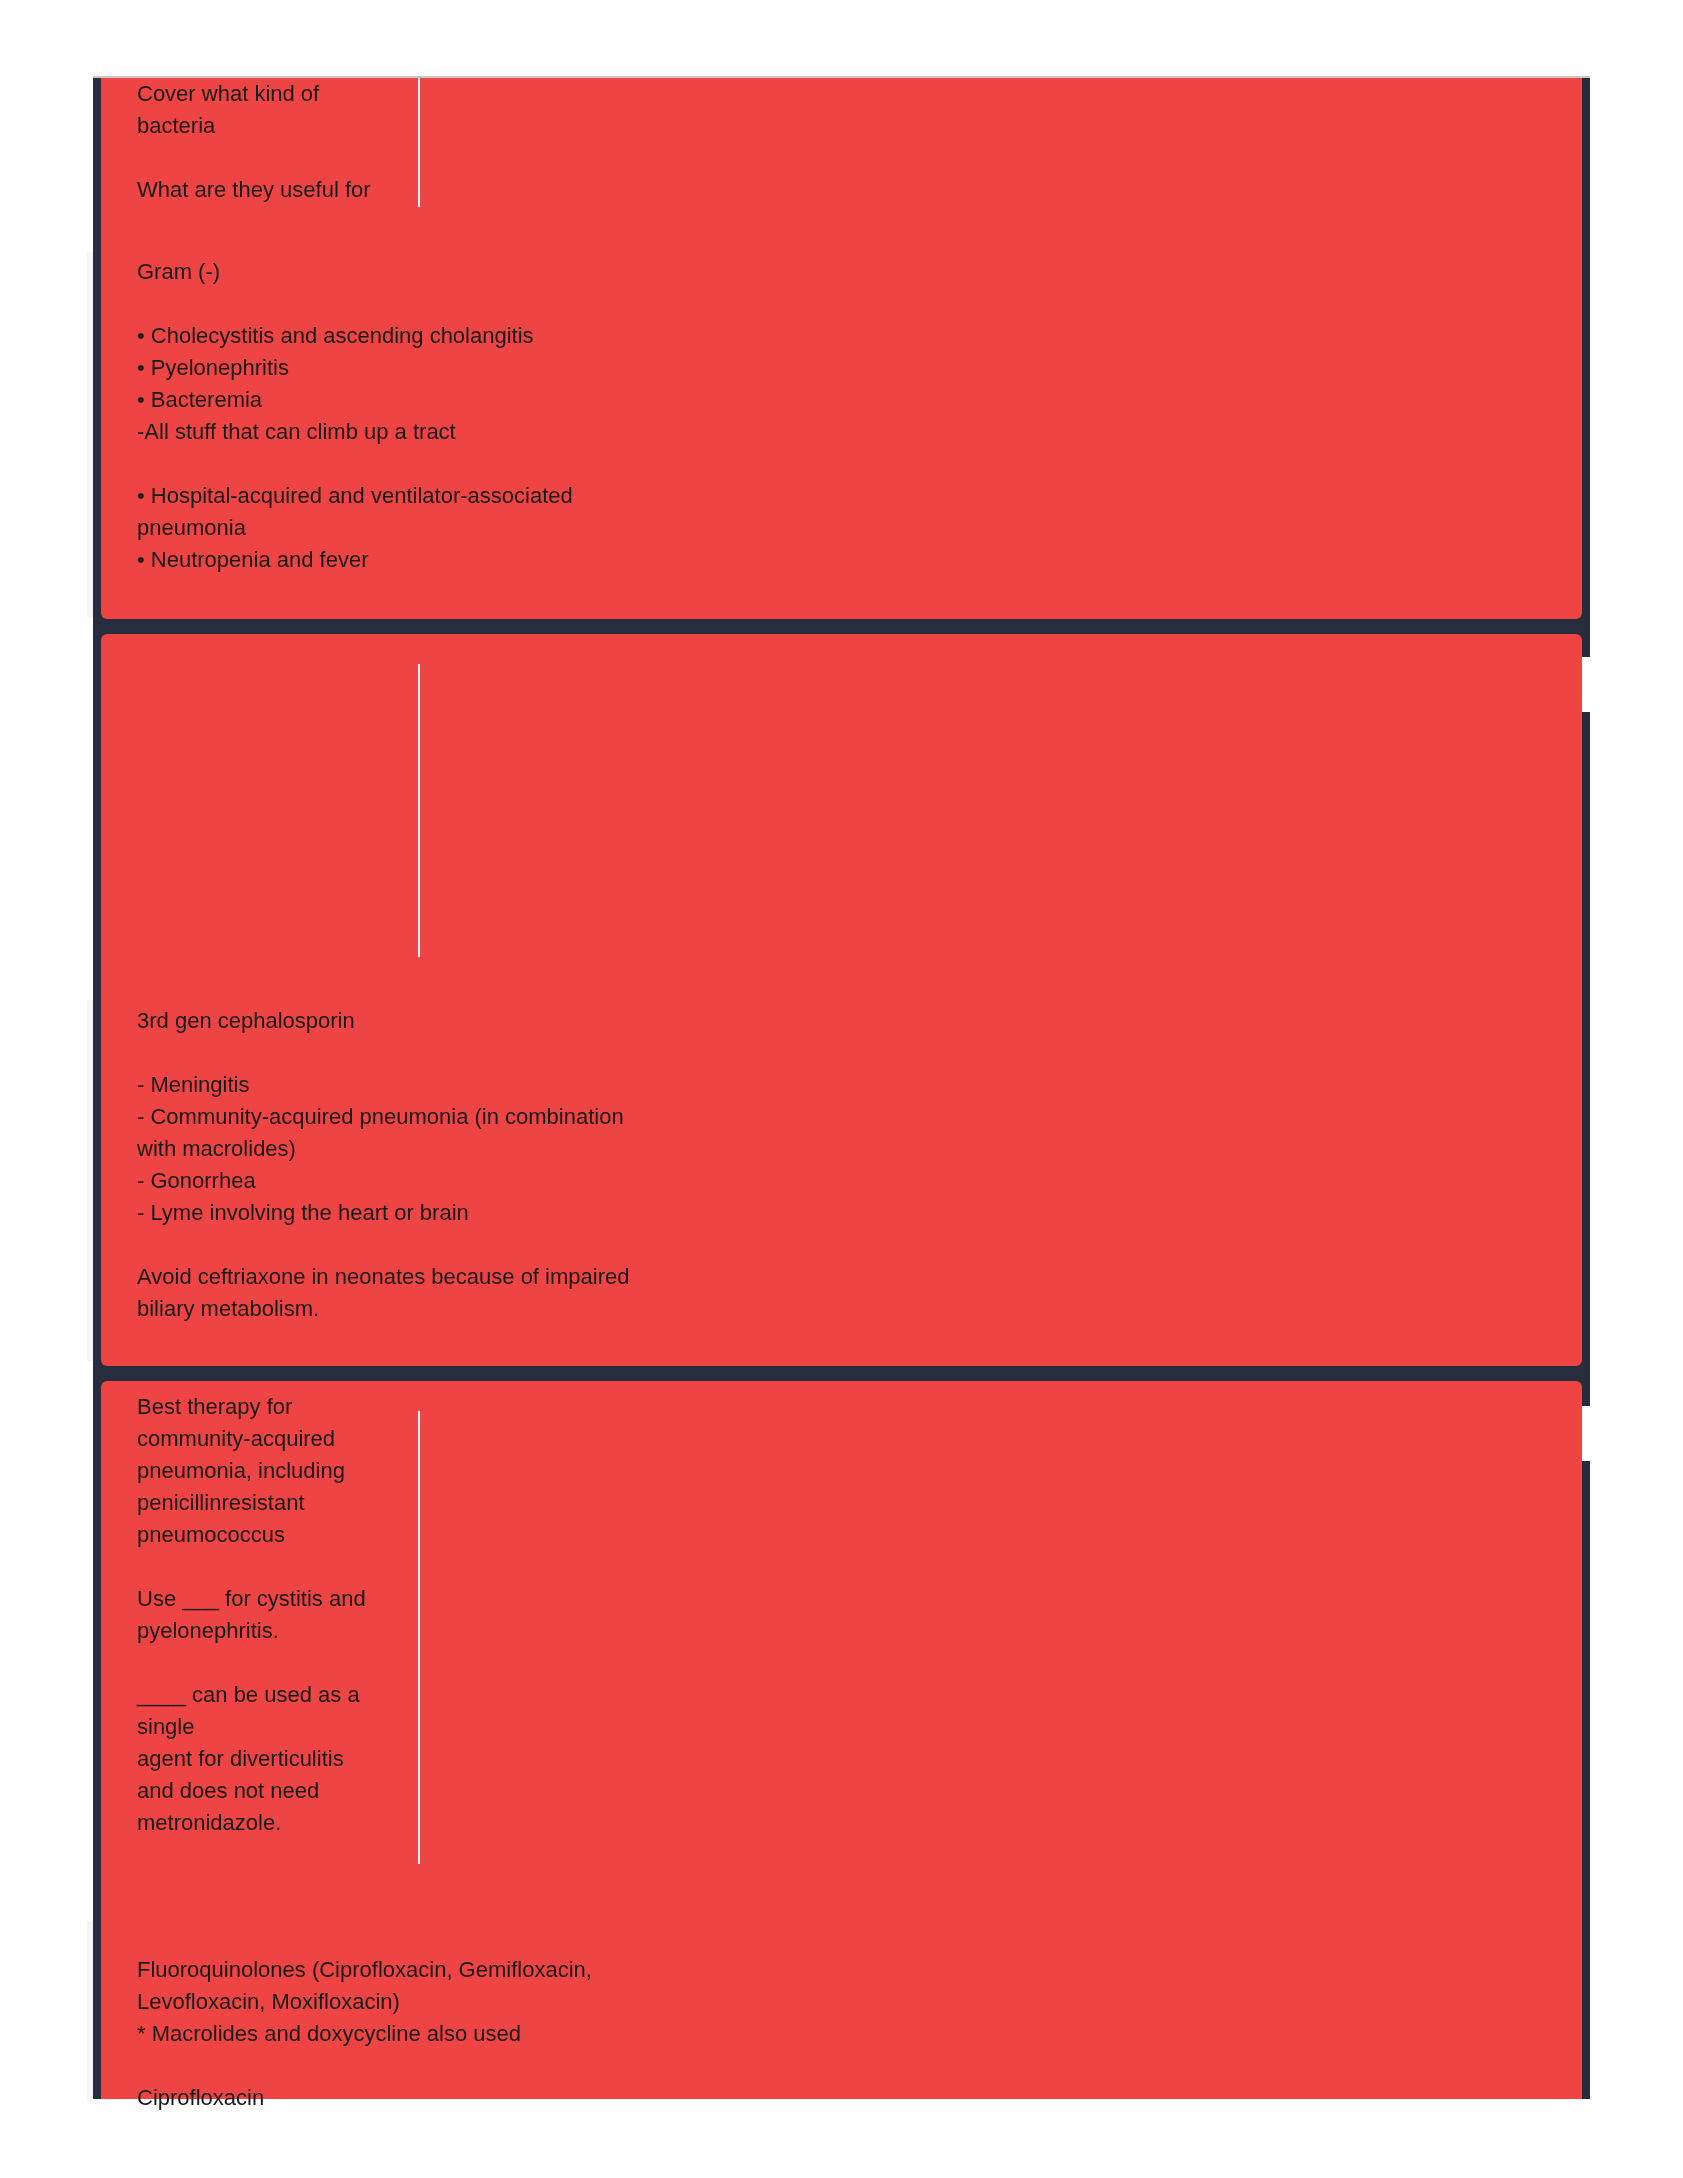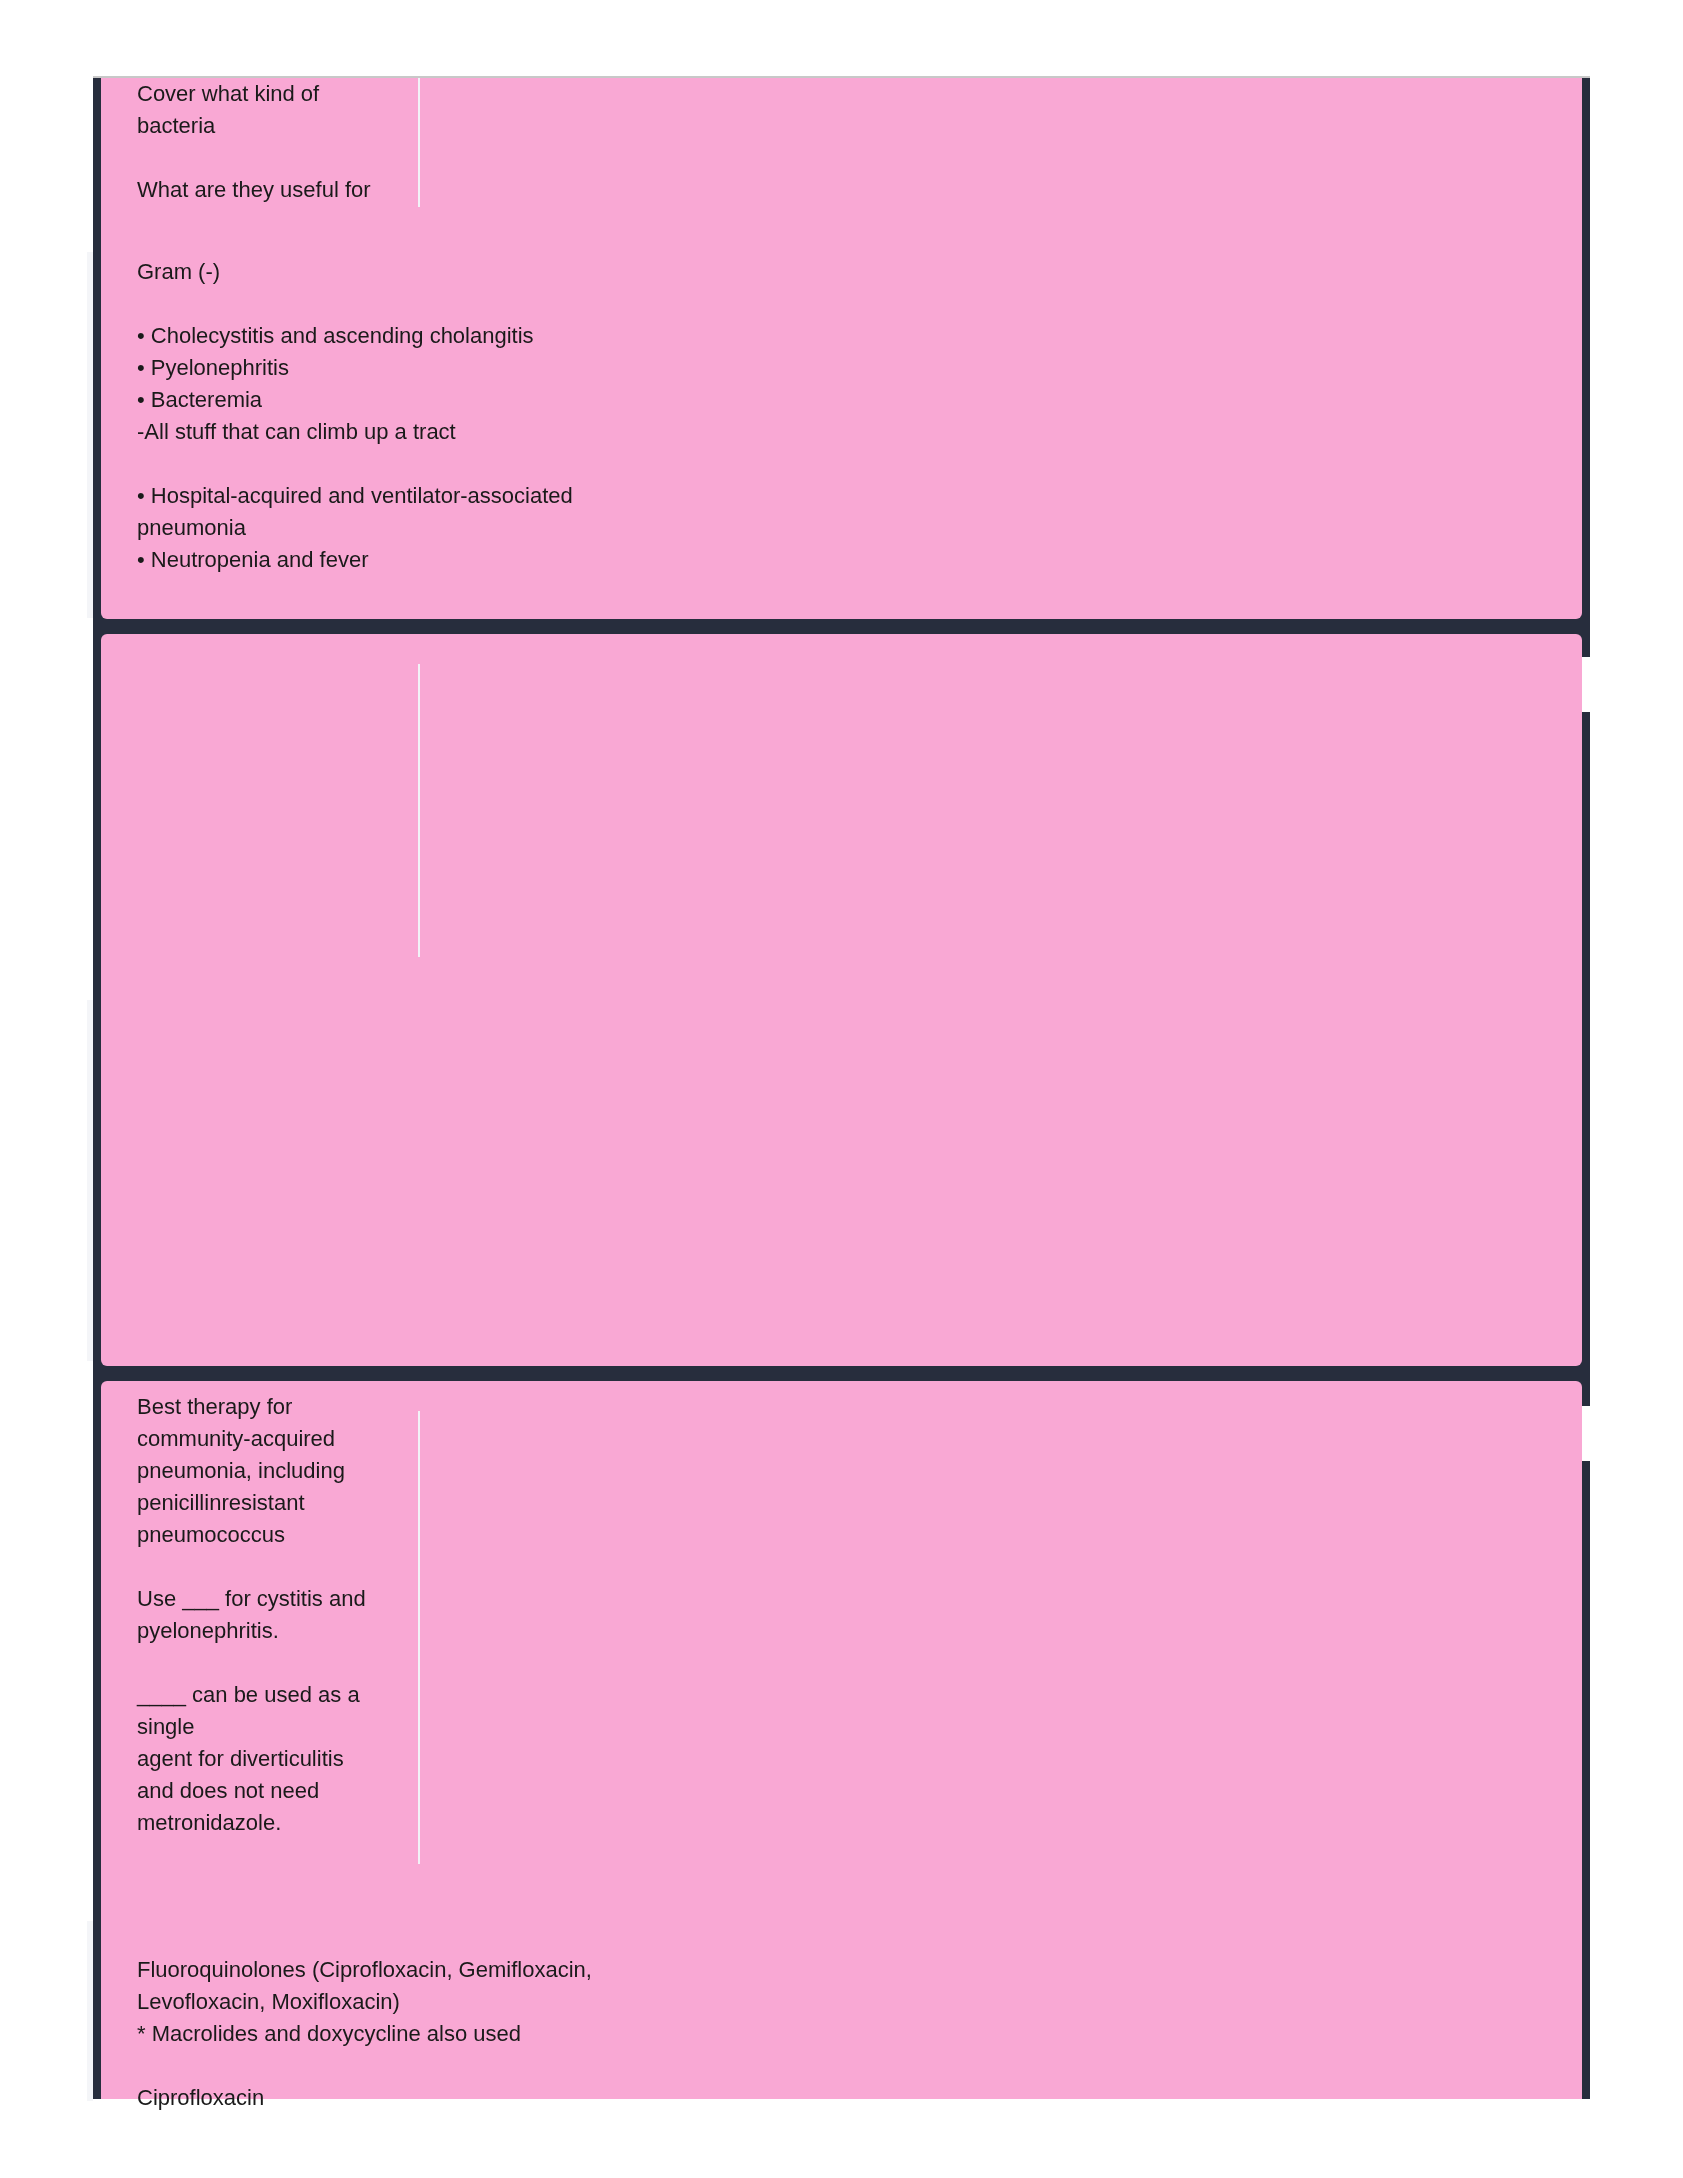--- a/index.html
+++ b/index.html
@@ -34,21 +34,21 @@
     .right-gap {
       position: absolute;
       left: 1582px;
       width: 10px;
       background: #ffffff;
     }
     .card {
       position: absolute;
       left: 101px;
       width: 1481px;
-      background: #f9a8d4;
+      background: #ef4444;
       border-radius: 6px;
     }
     .card.first { border-top-left-radius: 0; border-top-right-radius: 0; }
     .card.last { border-bottom-left-radius: 0; border-bottom-right-radius: 0; }
     .question {
       position: absolute;
       left: 36px;
       width: 259px;
       font-size: 22px;
       line-height: 32px;
@@ -101,20 +101,30 @@
 • Bacteremia
 -All stuff that can climb up a tract
 
 • Hospital-acquired and ventilator-associated
 pneumonia
 • Neutropenia and fever</div>
 </div>
 
 <div class="card" style="top:634px;height:732px;">
   <div class="q-sep" style="top:30px;height:293px;"></div>
+  <div class="answer" style="top:371px;">3rd gen cephalosporin
+
+- Meningitis
+- Community-acquired pneumonia (in combination
+with macrolides)
+- Gonorrhea
+- Lyme involving the heart or brain
+
+Avoid ceftriaxone in neonates because of impaired
+biliary metabolism.</div>
 </div>
 
 <div class="card last" style="top:1381px;height:718px;">
   <div class="question" style="top:10px;">Best therapy for
 community-acquired
 pneumonia, including
 penicillinresistant
 pneumococcus
 
 Use ___ for cystitis and

